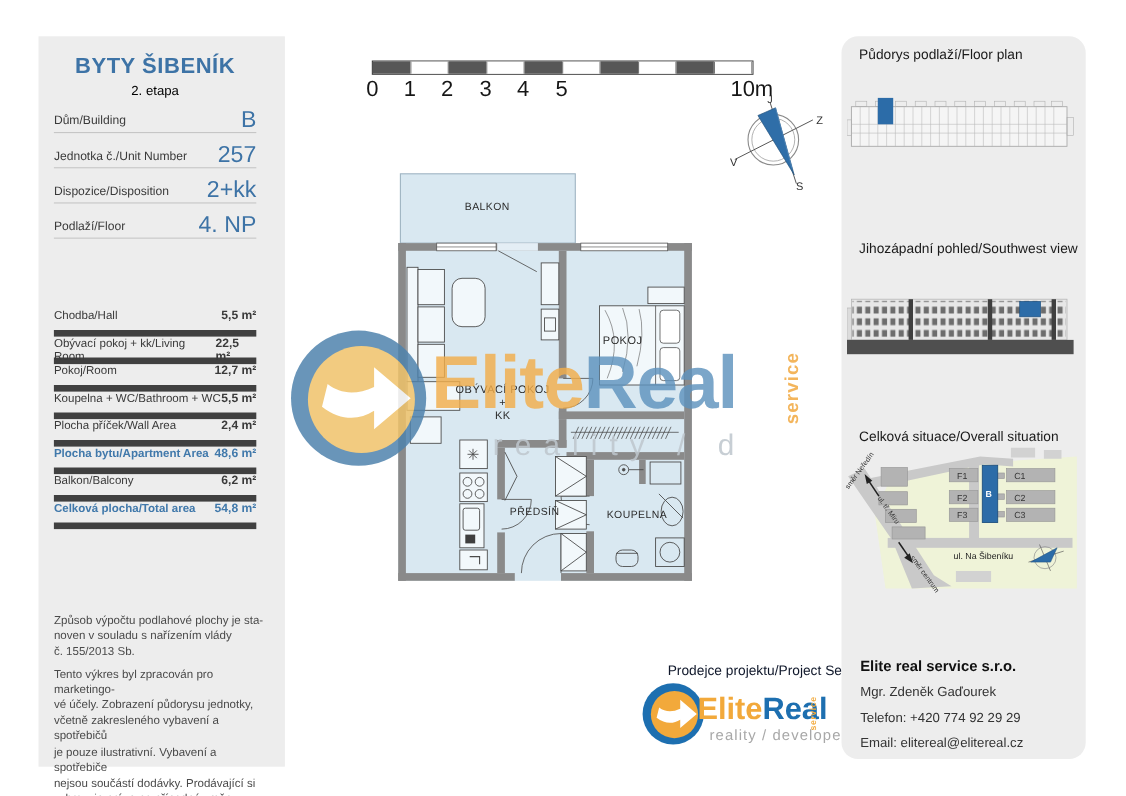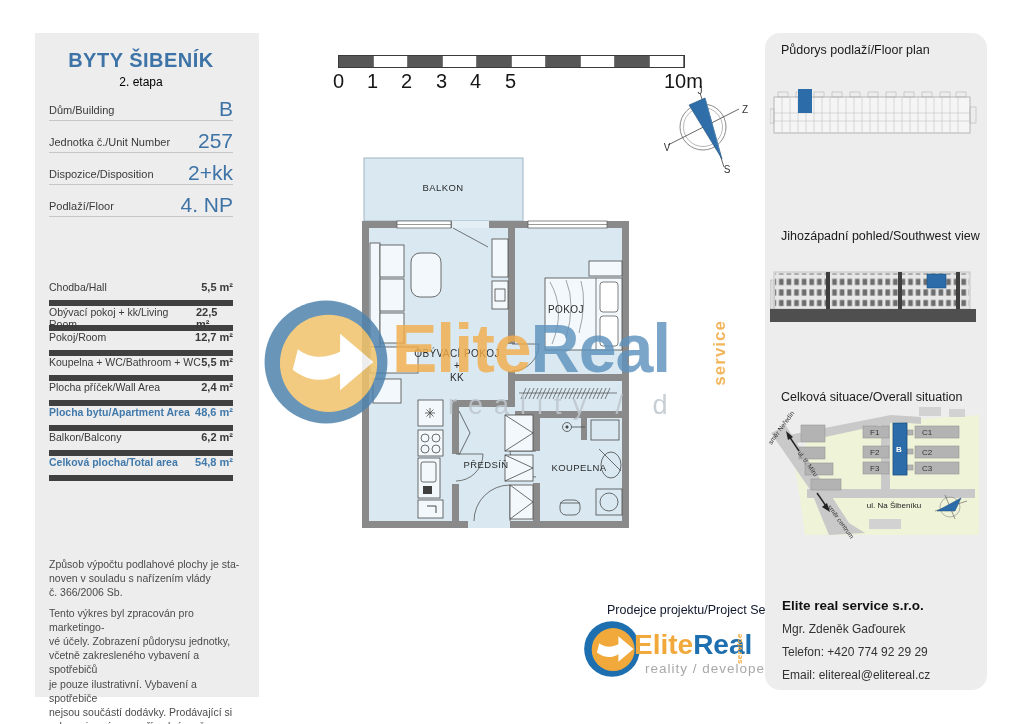--- a/index.html
+++ b/index.html
@@ -117,21 +117,21 @@
         </div>
       <div class="area-row hl">
         <span class="lbl">Celková plocha/Total area</span>
         <span class="val">54,8 m²</span>
         </div>
     </div>
 
     <div class="disclaimer">
       <p>Způsob výpočtu podlahové plochy je sta-
 noven v souladu s nařízením vlády
-č. 366/2006 Sb.</p>
+č. 155/2013 Sb.</p>
       <p>Tento výkres byl zpracován pro marketingo-
 vé účely. Zobrazení půdorysu jednotky,
 včetně zakresleného vybavení a spotřebičů
 je pouze ilustrativní. Vybavení a spotřebiče
 nejsou součástí dodávky. Prodávající si
 vyhrazuje právo na případné změny.</p>
     </div>
   </div>
 </div>
 
@@ -368,21 +368,21 @@
         <rect x="134" y="11" width="10" height="5"></rect>
         <rect x="152" y="11" width="10" height="5"></rect>
       <rect x="170" y="11" width="10" height="5"></rect>
         <rect x="186" y="11" width="10" height="5"></rect>
       <rect x="0" y="28" width="4" height="14"></rect>
         <rect x="200" y="26" width="6" height="16"></rect>
     </g>
     <rect x="28" y="8" width="14" height="24" fill="#2c6ca8"></rect>
   </svg>
 
-  <div class="rp-title" style="top:196px">Jihozápadní pohled/Southwest view</div>
+  <div class="rp-title" style="top:186px">Jihozápadní pohled/Southwest view</div>
 
   <svg style="position:absolute;left:5px;top:233px" width="212" height="62" viewBox="0 0 212 62">
     <defs>
       <pattern id="win" width="7.6" height="10.6" patternUnits="userSpaceOnUse">
         <rect x="1.4" y="2.2" width="4.6" height="6.2" fill="#6d6d6d"></rect>
       </pattern>
     </defs>
     <rect x="4" y="6" width="196" height="37" fill="#e7e7e7" stroke="#b5b5b5" stroke-width=".7"></rect>
     <rect x="5" y="7.5" width="194" height="33" fill="url(#win)"></rect>
     <rect x="56" y="6" width="4" height="37" fill="#3f3f3f"></rect>

